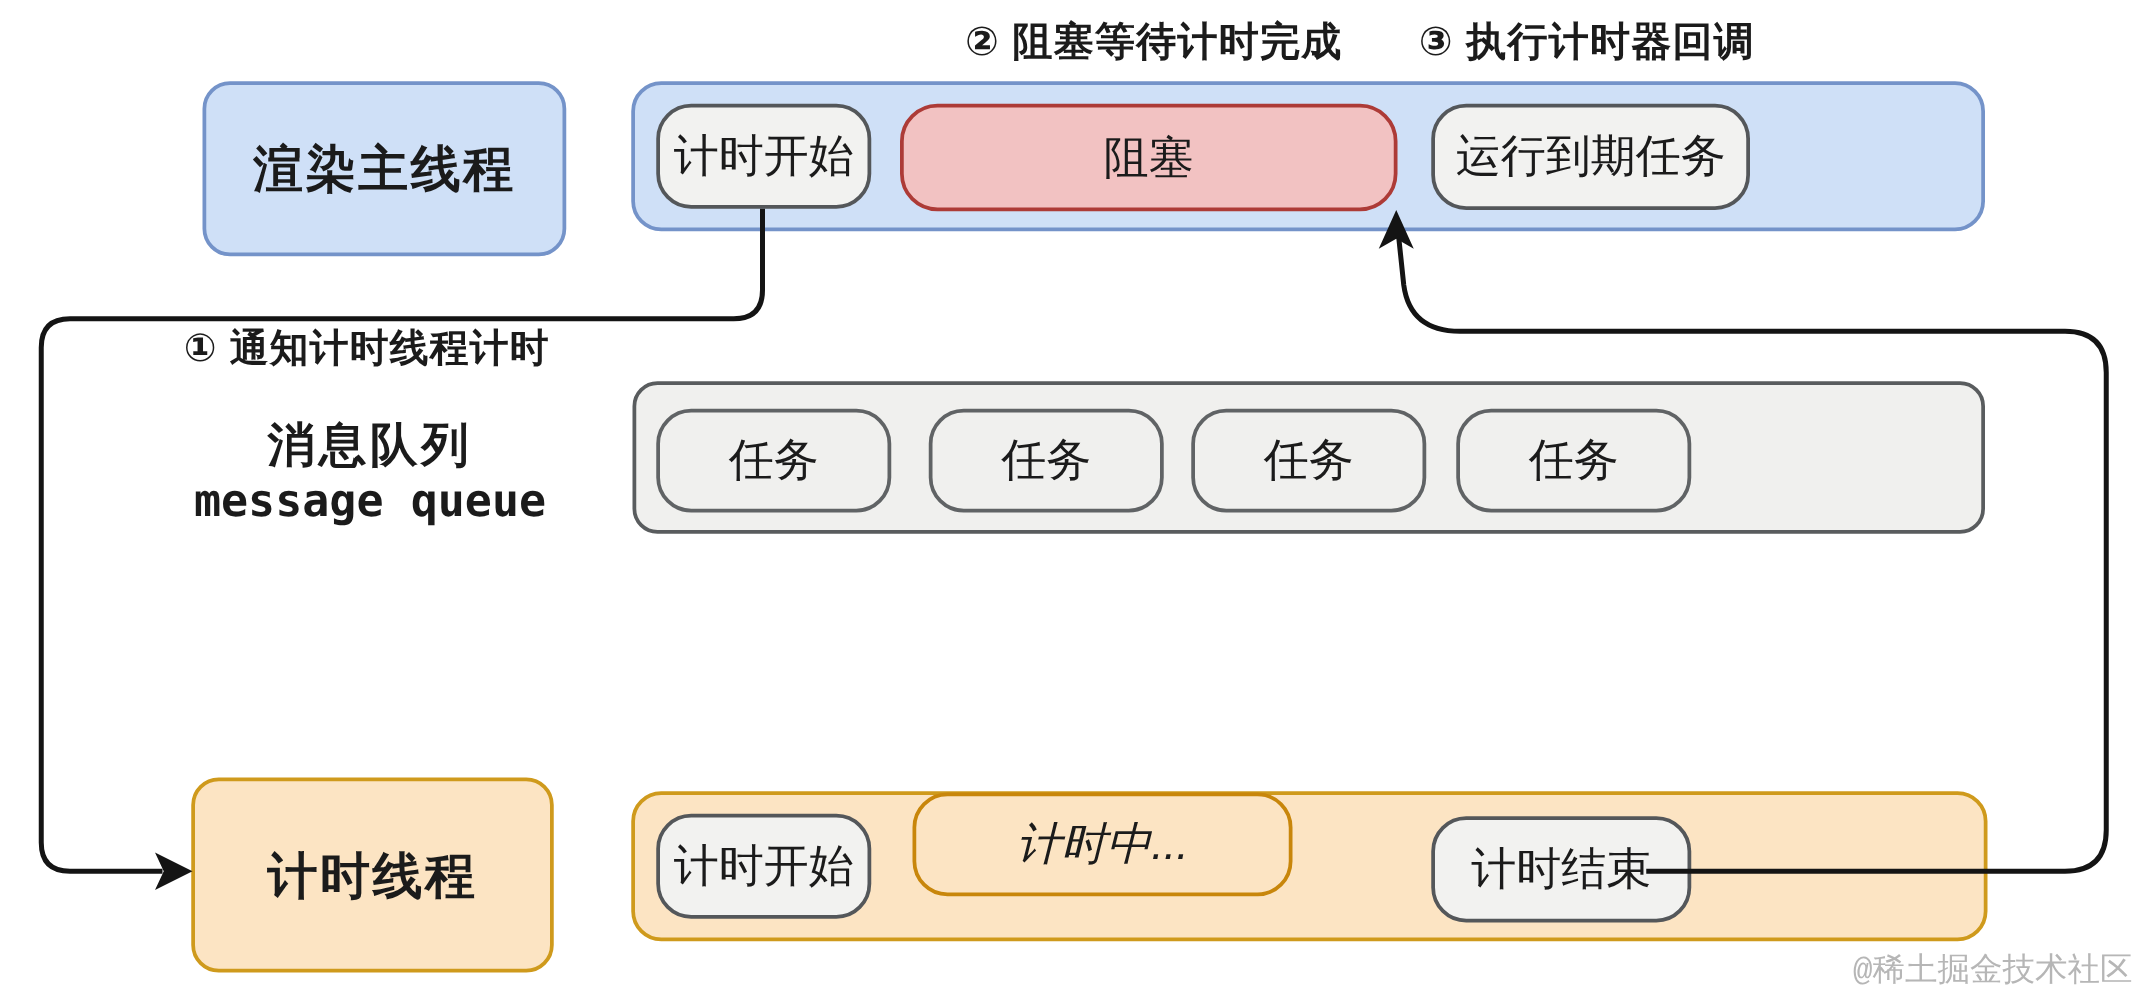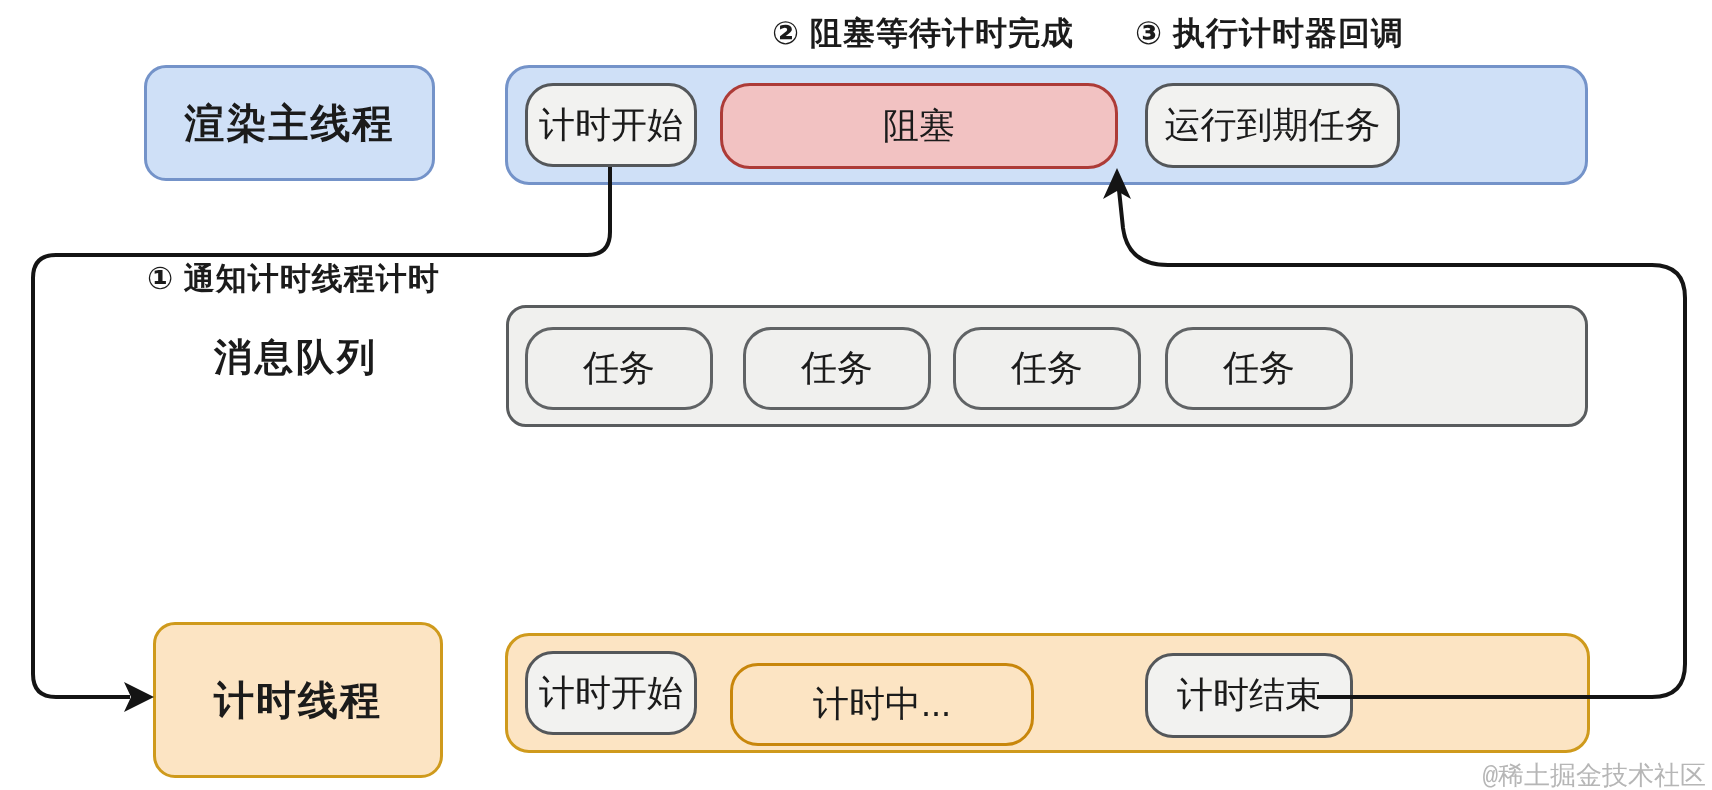--- a/index.html
+++ b/index.html
@@ -32,44 +32,45 @@
       font-size:36px;font-weight:bold;line-height:44px;letter-spacing:0px;}
   .watermark{font-size:26px;color:var(--watermark);white-space:nowrap;font-family:Liberation Mono, monospace;}
   svg.arrows{position:absolute;left:0;top:0;pointer-events:none;}
 </style>
 </head>
 <body>
 
 <div class="abs annot" style="left:772px;top:12px;">② 阻塞等待计时完成</div>
 <div class="abs annot" style="left:1135px;top:12px;">③ 执行计时器回调</div>
 
-<div class="abs thread-label label-blue" style="left:144px;top:65px;width:291px;height:116px;">渲染主线程</div>
+<div class="abs thread-label label-blue" style="left:162px;top:65px;width:291px;height:140px;">渲染主线程</div>
 
 <div class="abs lane lane-blue" style="left:505px;top:65px;width:1083px;height:120px;"></div>
 <div class="abs chip chip-gray" style="left:525px;top:83px;width:172px;height:84px;">计时开始</div>
 <div class="abs chip chip-red" style="left:720px;top:83px;width:398px;height:86px;">阻塞</div>
 <div class="abs chip chip-gray" style="left:1145px;top:83px;width:255px;height:85px;">运行到期任务</div>
 
 <div class="abs annot" style="left:147px;top:258px;font-size:31px;">① 通知计时线程计时</div>
 
 <div class="abs mq-label" style="left:110px;top:334px;width:372px;">
   <div class="mq-zh">消息队列</div>
+  <div class="mq-en">message queue</div>
 </div>
 
 <div class="abs lane lane-queue" style="left:506px;top:305px;width:1082px;height:122px;border-radius:20px;"></div>
 <div class="abs chip chip-gray" style="left:525px;top:327px;width:188px;height:83px;background:var(--queue-fill);border-color:#606365;">任务</div>
 <div class="abs chip chip-gray" style="left:743px;top:327px;width:188px;height:83px;background:var(--queue-fill);border-color:#606365;">任务</div>
 <div class="abs chip chip-gray" style="left:953px;top:327px;width:188px;height:83px;background:var(--queue-fill);border-color:#606365;">任务</div>
 <div class="abs chip chip-gray" style="left:1165px;top:327px;width:188px;height:83px;background:var(--queue-fill);border-color:#606365;">任务</div>
 
 <div class="abs thread-label label-orange" style="left:153px;top:622px;width:290px;height:156px;">计时线程</div>
 
 <div class="abs lane lane-orange" style="left:505px;top:633px;width:1085px;height:120px;"></div>
 <div class="abs chip chip-gray" style="left:525px;top:651px;width:172px;height:84px;">计时开始</div>
-<div class="abs chip chip-orange" style="left:730px;top:663px;width:304px;height:83px;">计时中...</div>
+<div class="abs chip chip-orange" style="left:730px;top:634px;width:304px;height:83px;font-style:italic;">计时中...</div>
 <div class="abs chip chip-gray" style="left:1145px;top:653px;width:208px;height:85px;">计时结束</div>
 
 <svg class="arrows" width="1712" height="790" viewBox="0 0 1712 790">
 
   <path d="M 610 167 L 610 232 Q 610 255 587 255 L 56 255 Q 33 255 33 278
            L 33 674 Q 33 697 56 697 L 130 697" fill="none" stroke="var(--arrow)" stroke-width="4"></path>
   <polygon points="154,697 124,682 131,697 124,712" fill="var(--arrow)"></polygon>
 
   <path d="M 1317 697 L 1652 697 Q 1685 697 1685 664 L 1685 298 Q 1685 265 1652 265
            L 1168 265 Q 1128 265 1123 228 L 1119 190" fill="none" stroke="var(--arrow)" stroke-width="4"></path>

